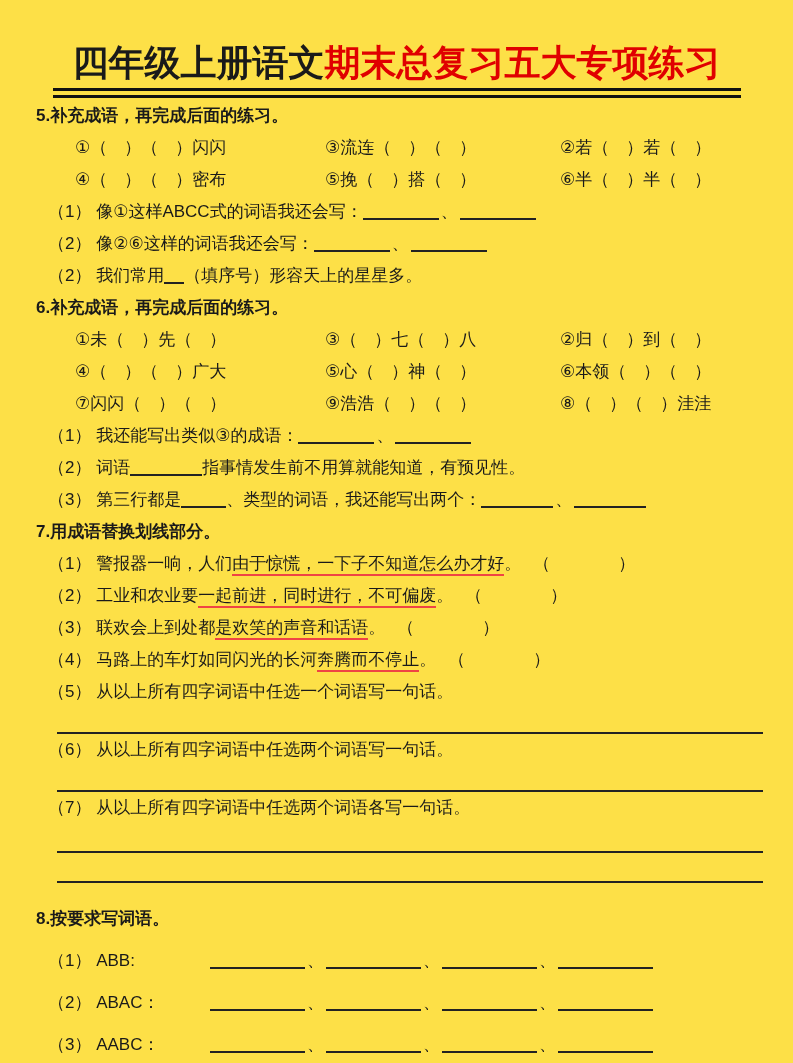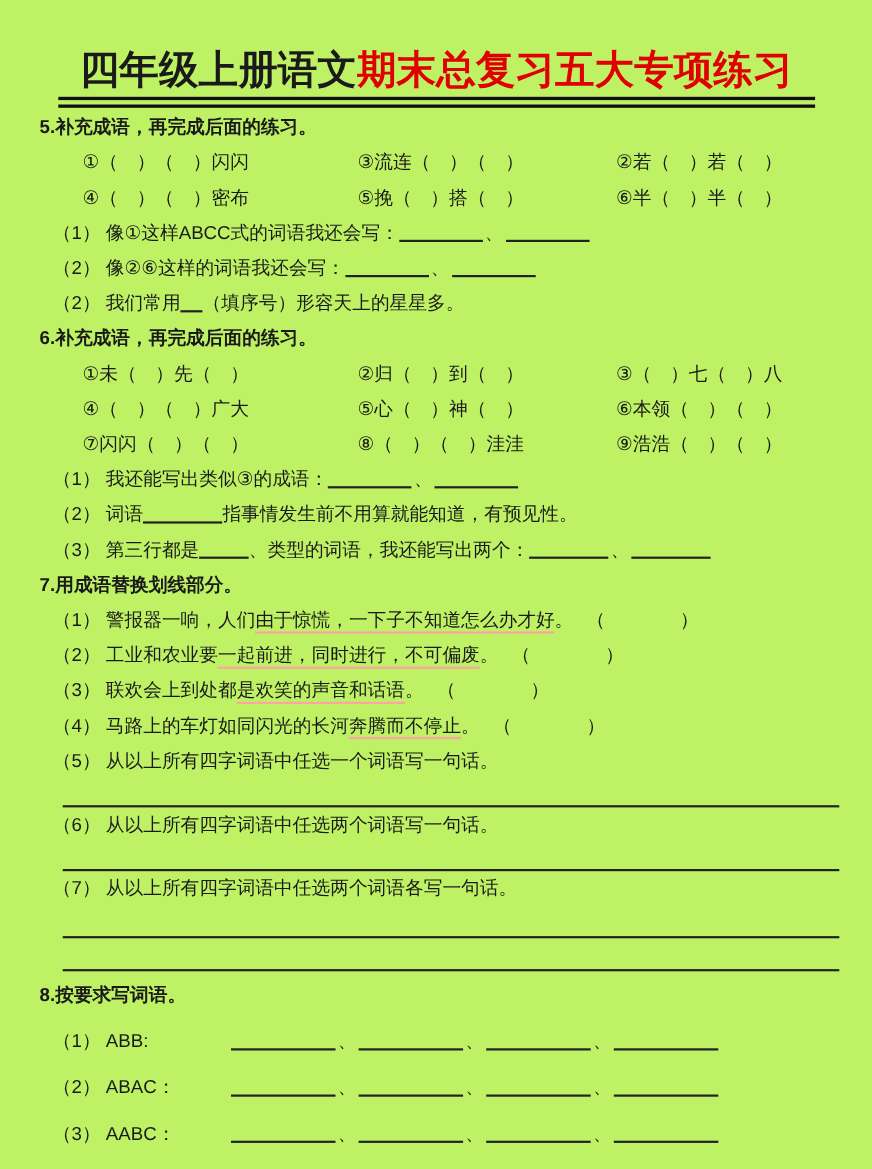--- a/index.html
+++ b/index.html
@@ -1,47 +1,47 @@
 <!DOCTYPE html>
 <html><head>
 <meta charset="utf-8">
 <style>
   html,body { margin:0; padding:0; background:#ffffff; }
   .page {
     position:relative;
     width:793px; height:1063px;
-    background:#bef264;
+    background:#fde047;
     color:#1a1a1a;
     font-family:"Liberation Sans","DejaVu Sans",sans-serif;
     overflow:hidden;
   }
   .title-wrap { text-align:center; margin-top:40px; white-space:nowrap; }
   .title-text { font-size:36px; font-weight:bold; line-height:1.25; letter-spacing:0px; }
   .t-red { color:#e00000; }
   .title-rule {
     width:688px; height:4px; margin:3px auto 0;
     border-top:3px solid #111; border-bottom:3px solid #111;
   }
   .content { margin-top:2px; padding-left:36px; padding-right:28px; font-size:17px; line-height:32px; }
   .sec-h { font-weight:bold; }
   .grid3 { display:grid; grid-template-columns:250px 235px 1fr; padding-left:39px; }
   .q { padding-left:12px; }
   .blank {
     display:inline-block; height:17px; vertical-align:-3px;
     border-bottom:2px solid #222;
   }
   .w76 { width:76px; } .w72 { width:72px; } .w45 { width:45px; } .w20 { width:20px; } .w95 { width:95px; }
-  .ul { border-bottom:2px solid #fca5a5; padding-bottom:1px; }
+  .ul { border-bottom:2px solid #ef4444; padding-bottom:1px; }
   .bracket { margin-left:12px; }
   .ans-line { width:706px; height:0; border-top:2px solid #222; margin-left:21px; }
   .ml-q5 { margin-top:24px; }
   .ml-q6 { margin-top:24px; }
   .ml-q7a { margin-top:27px; }
   .ml-q7b { margin-top:28px; }
-  .h8 { margin-top:6px; }
+  .h8 { margin-top:20px; }
   .s8-row { padding-left:12px; }
   .s8-label { display:inline-block; width:162px;margin-top:10px; }
   .sep { padding:0 2px; }
 </style>
 </head>
 <body>
 
 <div class="page">
 
   <div class="title-wrap">
@@ -66,28 +66,28 @@
     <div class="q">
       <span>（2） 像②⑥这样的词语我还会写：</span><span class="blank w76"></span><span class="sep">、</span><span class="blank w76"></span>
     </div>
     <div class="q">
       <span>（2） 我们常用</span><span class="blank w20"></span><span>（填序号）形容天上的星星多。</span>
     </div>
 
     <div class="sec-h">6.补充成语，再完成后面的练习。</div>
     <div class="grid3">
       <span>①未（　）先（　）</span>
+      <span>③（　）七（　）八</span>
       <span>②归（　）到（　）</span>
-      <span>③（　）七（　）八</span>
       <span>④（　）（　）广大</span>
       <span>⑤心（　）神（　）</span>
       <span>⑥本领（　）（　）</span>
       <span>⑦闪闪（　）（　）</span>
+      <span>⑨浩浩（　）（　）</span>
       <span>⑧（　）（　）洼洼</span>
-      <span>⑨浩浩（　）（　）</span>
     </div>
     <div class="q">
       <span>（1） 我还能写出类似③的成语：</span><span class="blank w76"></span><span class="sep">、</span><span class="blank w76"></span>
     </div>
     <div class="q">
       <span>（2） 词语</span><span class="blank w72"></span><span>指事情发生前不用算就能知道，有预见性。</span>
     </div>
     <div class="q">
       <span>（3） 第三行都是</span><span class="blank w45"></span><span>、类型的词语，我还能写出两个：</span><span class="blank w72"></span><span class="sep">、</span><span class="blank w72"></span>
     </div>

